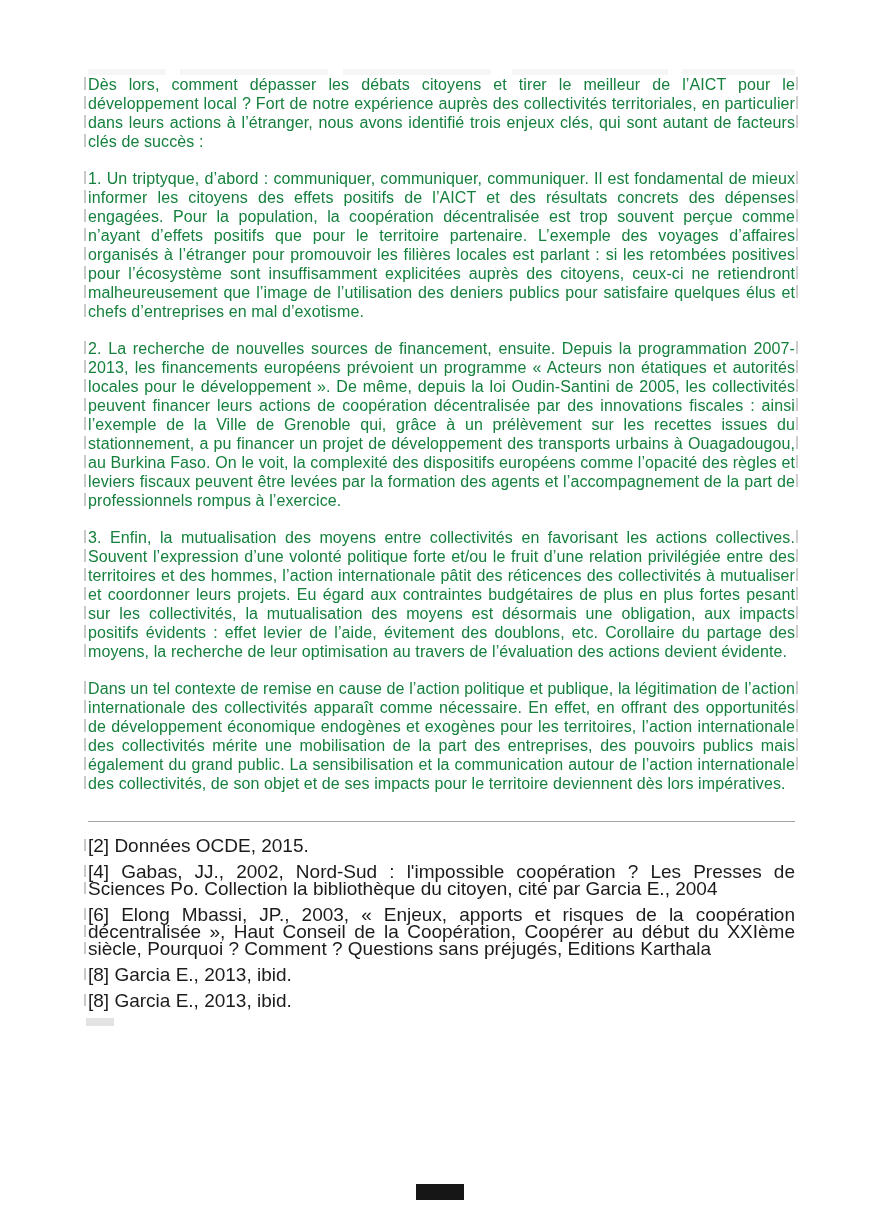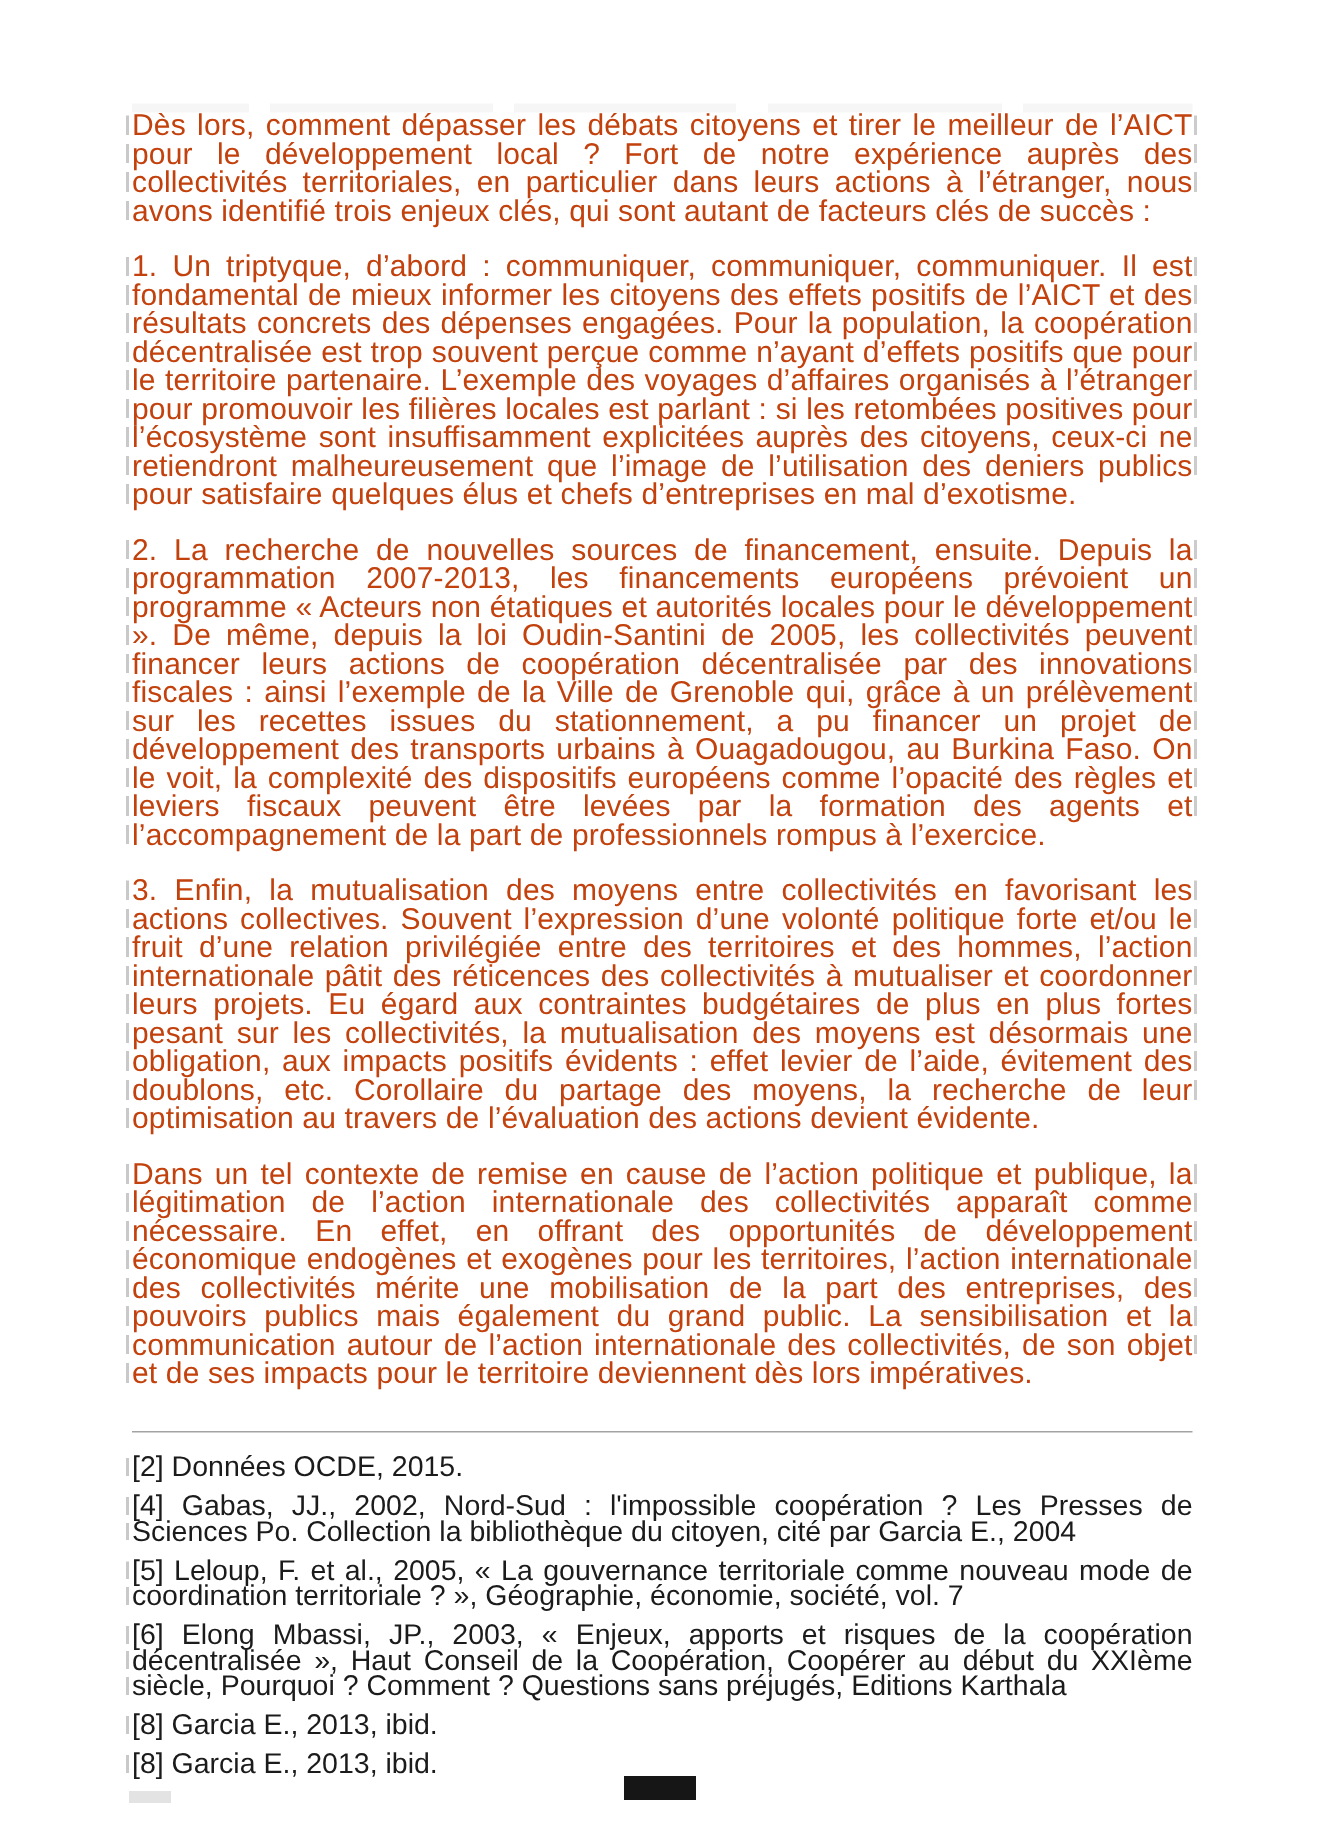--- a/index.html
+++ b/index.html
@@ -37,24 +37,24 @@
   }
   .content {
     position: absolute;
     left: 88px;
     top: 75px;
     width: 707px;
   }
   .body-par {
     position: relative;
     margin: 0 0 18px 0;
-    font-size: 20px;
+    font-size: 16px;
     line-height: 19px;
     text-align: justify;
-    color: #c2410c;
+    color: #15803d;
     letter-spacing: 0.1px;
   }
   
   .body-par::before {
     content: "";
     position: absolute;
     left: -4px;
     top: 2px;
     bottom: 2px;
     width: 2px;
@@ -129,21 +129,20 @@
 
     <p class="body-par">3. Enfin, la mutualisation des moyens entre collectivités en favorisant les actions collectives. Souvent l’expression d’une volonté politique forte et/ou le fruit d’une relation privilégiée entre des territoires et des hommes, l’action internationale pâtit des réticences des collectivités à mutualiser et coordonner leurs projets. Eu égard aux contraintes budgétaires de plus en plus fortes pesant sur les collectivités, la mutualisation des moyens est désormais une obligation, aux impacts positifs évidents : effet levier de l’aide, évitement des doublons, etc. Corollaire du partage des moyens, la recherche de leur optimisation au travers de l’évaluation des actions devient évidente.</p>
 
     <p class="body-par">Dans un tel contexte de remise en cause de l’action politique et publique, la légitimation de l’action internationale des collectivités apparaît comme nécessaire. En effet, en offrant des opportunités de développement économique endogènes et exogènes pour les territoires, l’action internationale des collectivités mérite une mobilisation de la part des entreprises, des pouvoirs publics mais également du grand public. La sensibilisation et la communication autour de l’action internationale des collectivités, de son objet et de ses impacts pour le territoire deviennent dès lors impératives.</p>
 
     <hr class="divider">
 
     <div class="footnotes">
       <p class="footnote">[2] Données OCDE, 2015.</p>
       <p class="footnote">[4] Gabas, JJ., 2002, Nord-Sud : l'impossible coopération ? Les Presses de Sciences Po. Collection la bibliothèque du citoyen, cité par Garcia E., 2004</p>
-      <p class="footnote">[5] Leloup, F. et al., 2005, « La gouvernance territoriale comme nouveau mode de coordination territoriale ? », Géographie, économie, société, vol. 7</p>
       <p class="footnote">[6] Elong Mbassi, JP., 2003, « Enjeux, apports et risques de la coopération décentralisée », Haut Conseil de la Coopération, Coopérer au début du XXIème siècle, Pourquoi ? Comment ? Questions sans préjugés, Editions Karthala</p>
       <p class="footnote">[8] Garcia E., 2013, ibid.</p>
       <p class="footnote">[8] Garcia E., 2013, ibid.</p>
     </div>
 
     <div class="smudge"></div>
 
   </div>
 
   <div class="black-marker"></div>

